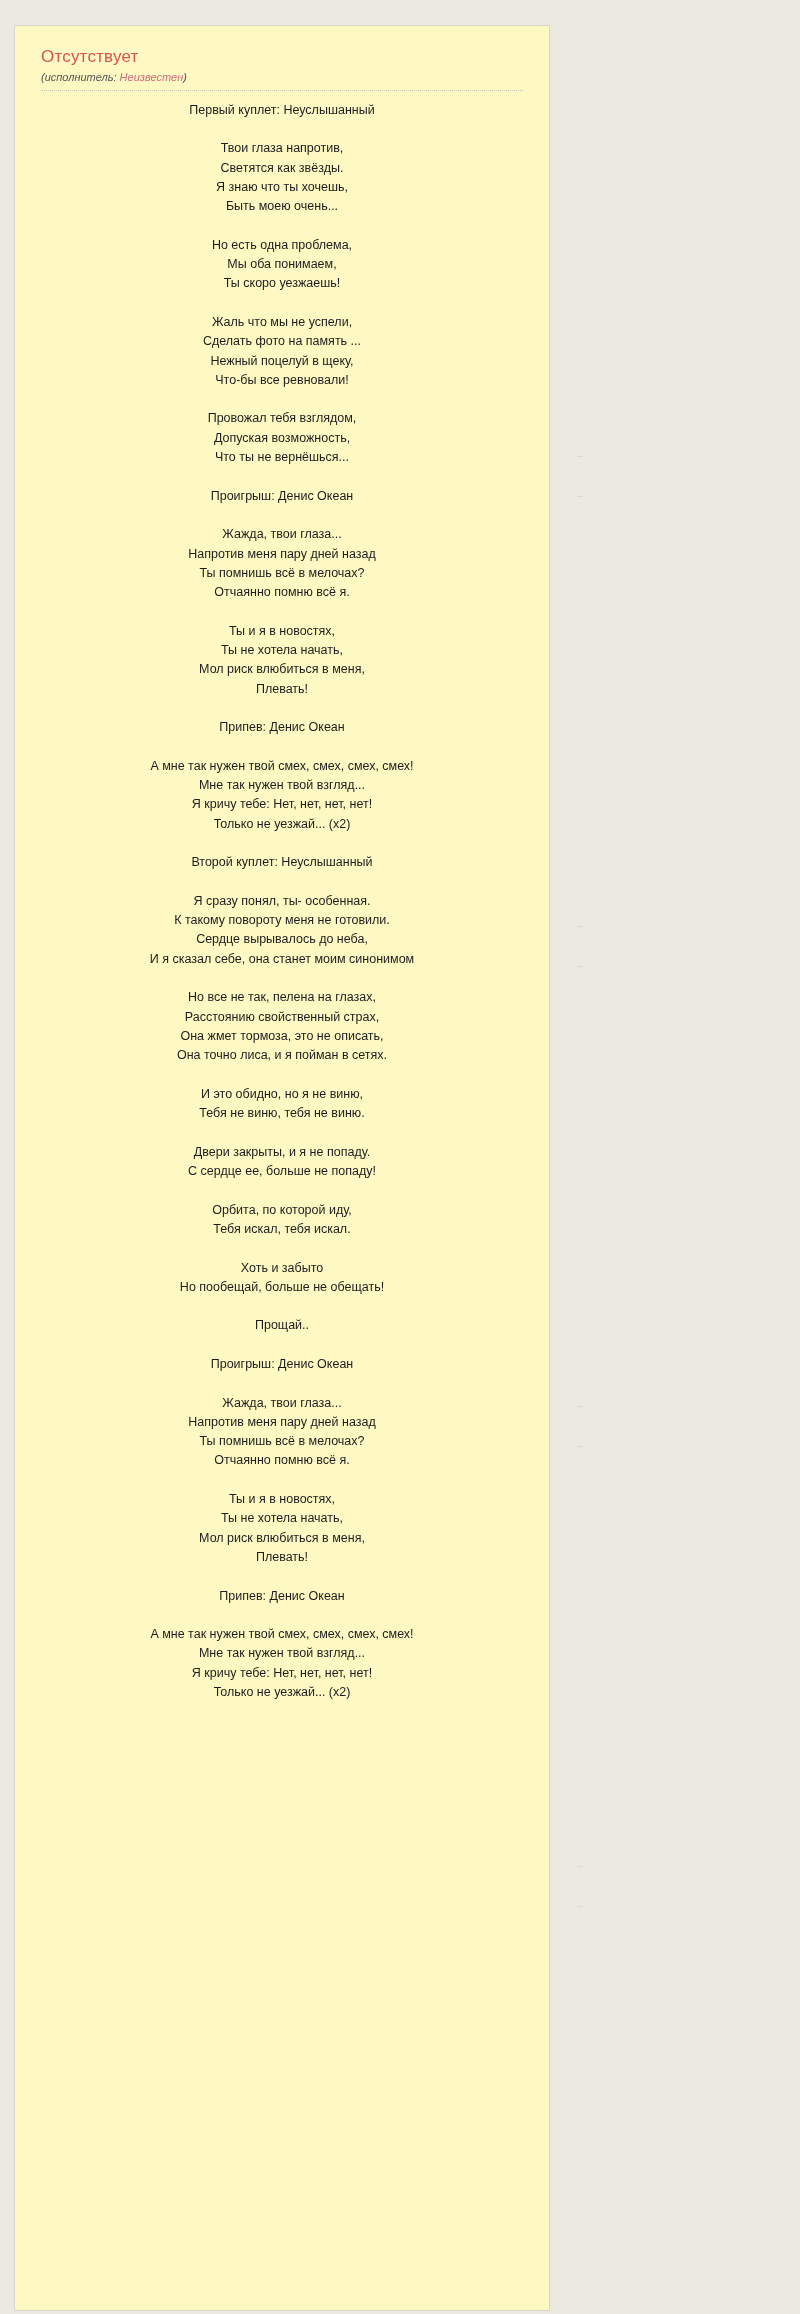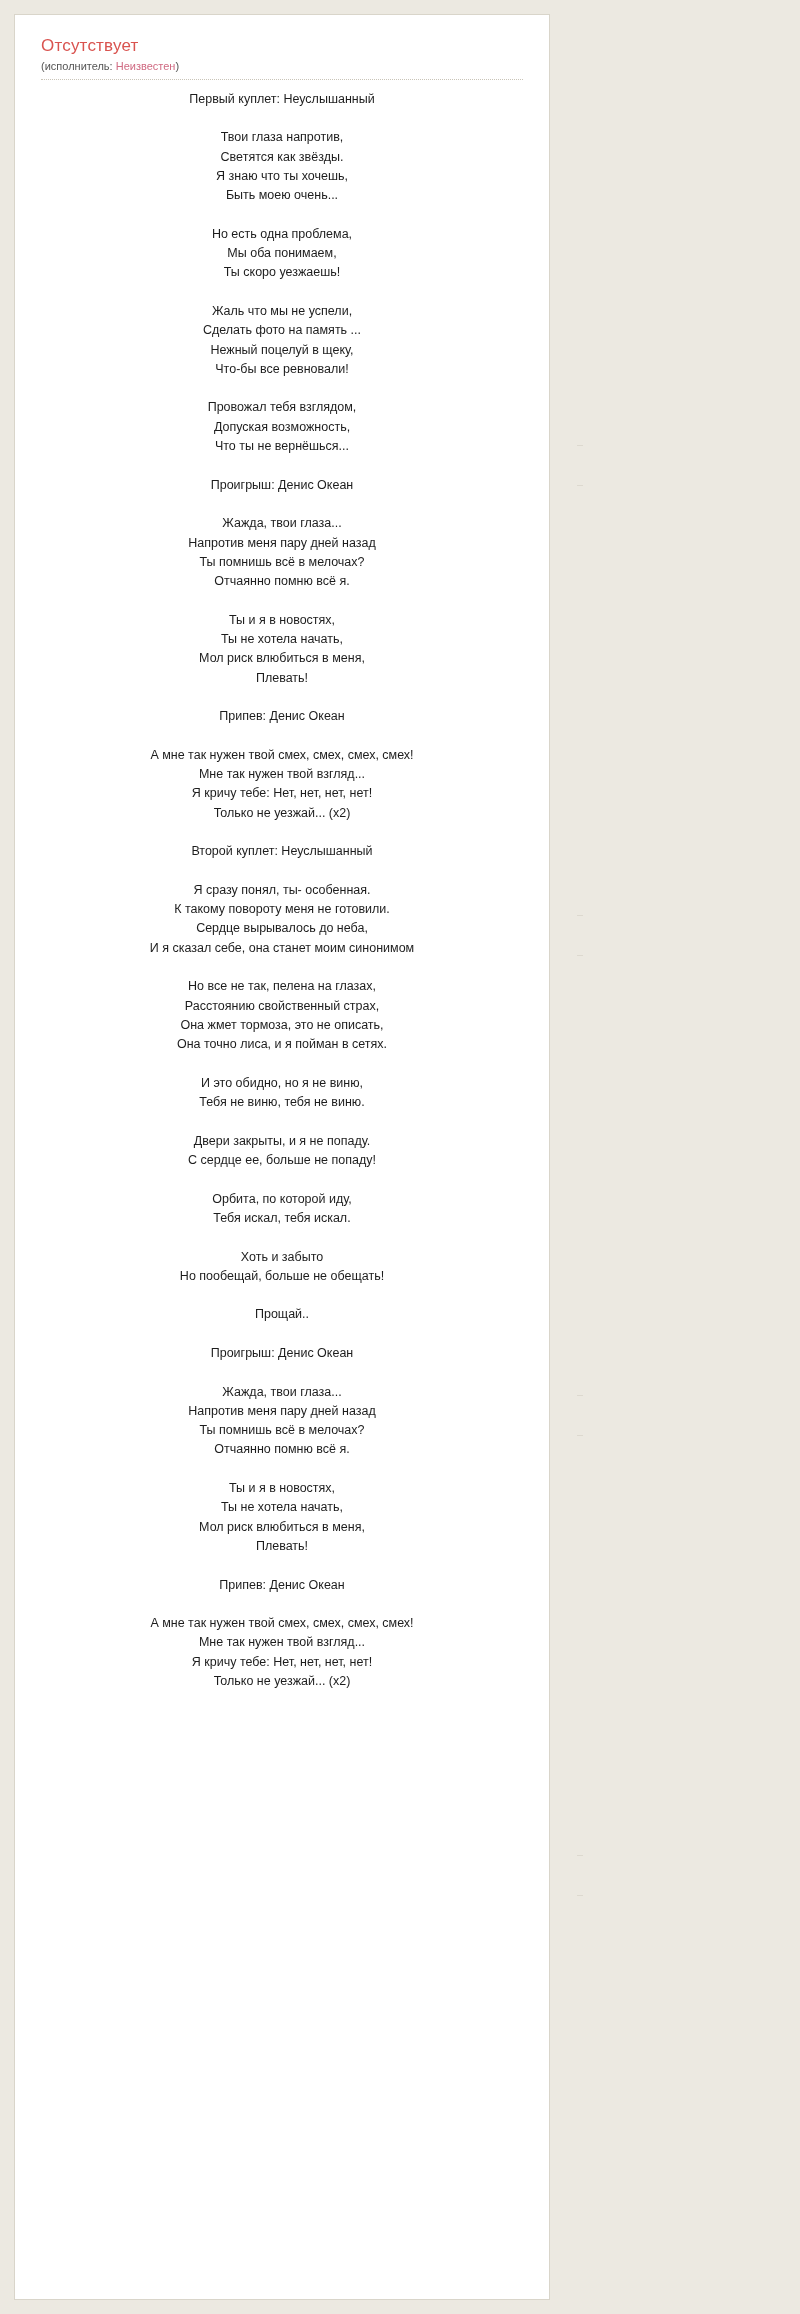--- a/index.html
+++ b/index.html
@@ -13,39 +13,41 @@
     font-family: "Liberation Sans", sans-serif;
   }
   .page-wrap {
     width: 800px;
     min-height: 2314px;
     box-sizing: border-box;
     padding: 14px 250px 14px 14px;
     background: #ece9e1;
   }
   .sheet {
-    background: #ffffff;
+    background: #fef9c3;
     border: 1px solid #d9d5ca;
     box-sizing: border-box;
     min-height: 2286px;
     padding: 22px 26px 30px 26px;
     position: relative;
+    margin-top: 11px;
   }
   .song-title {
     color: #d9534f;
     font-size: 17px;
     font-weight: normal;
     letter-spacing: 0.2px;
     margin: 0 0 4px 0;
     line-height: 1.1;
   }
   .artist-line {
     font-size: 11px;
     color: #555555;
     margin: 0 0 7px 0;
+    font-style: italic;
   }
   .artist-line .artist-label {
     color: #555555;
   }
   .artist-line .artist-name {
     color: #d06a82;
   }
   .divider {
     border: 0;
     border-top: 1px dotted #c9c4b8;

